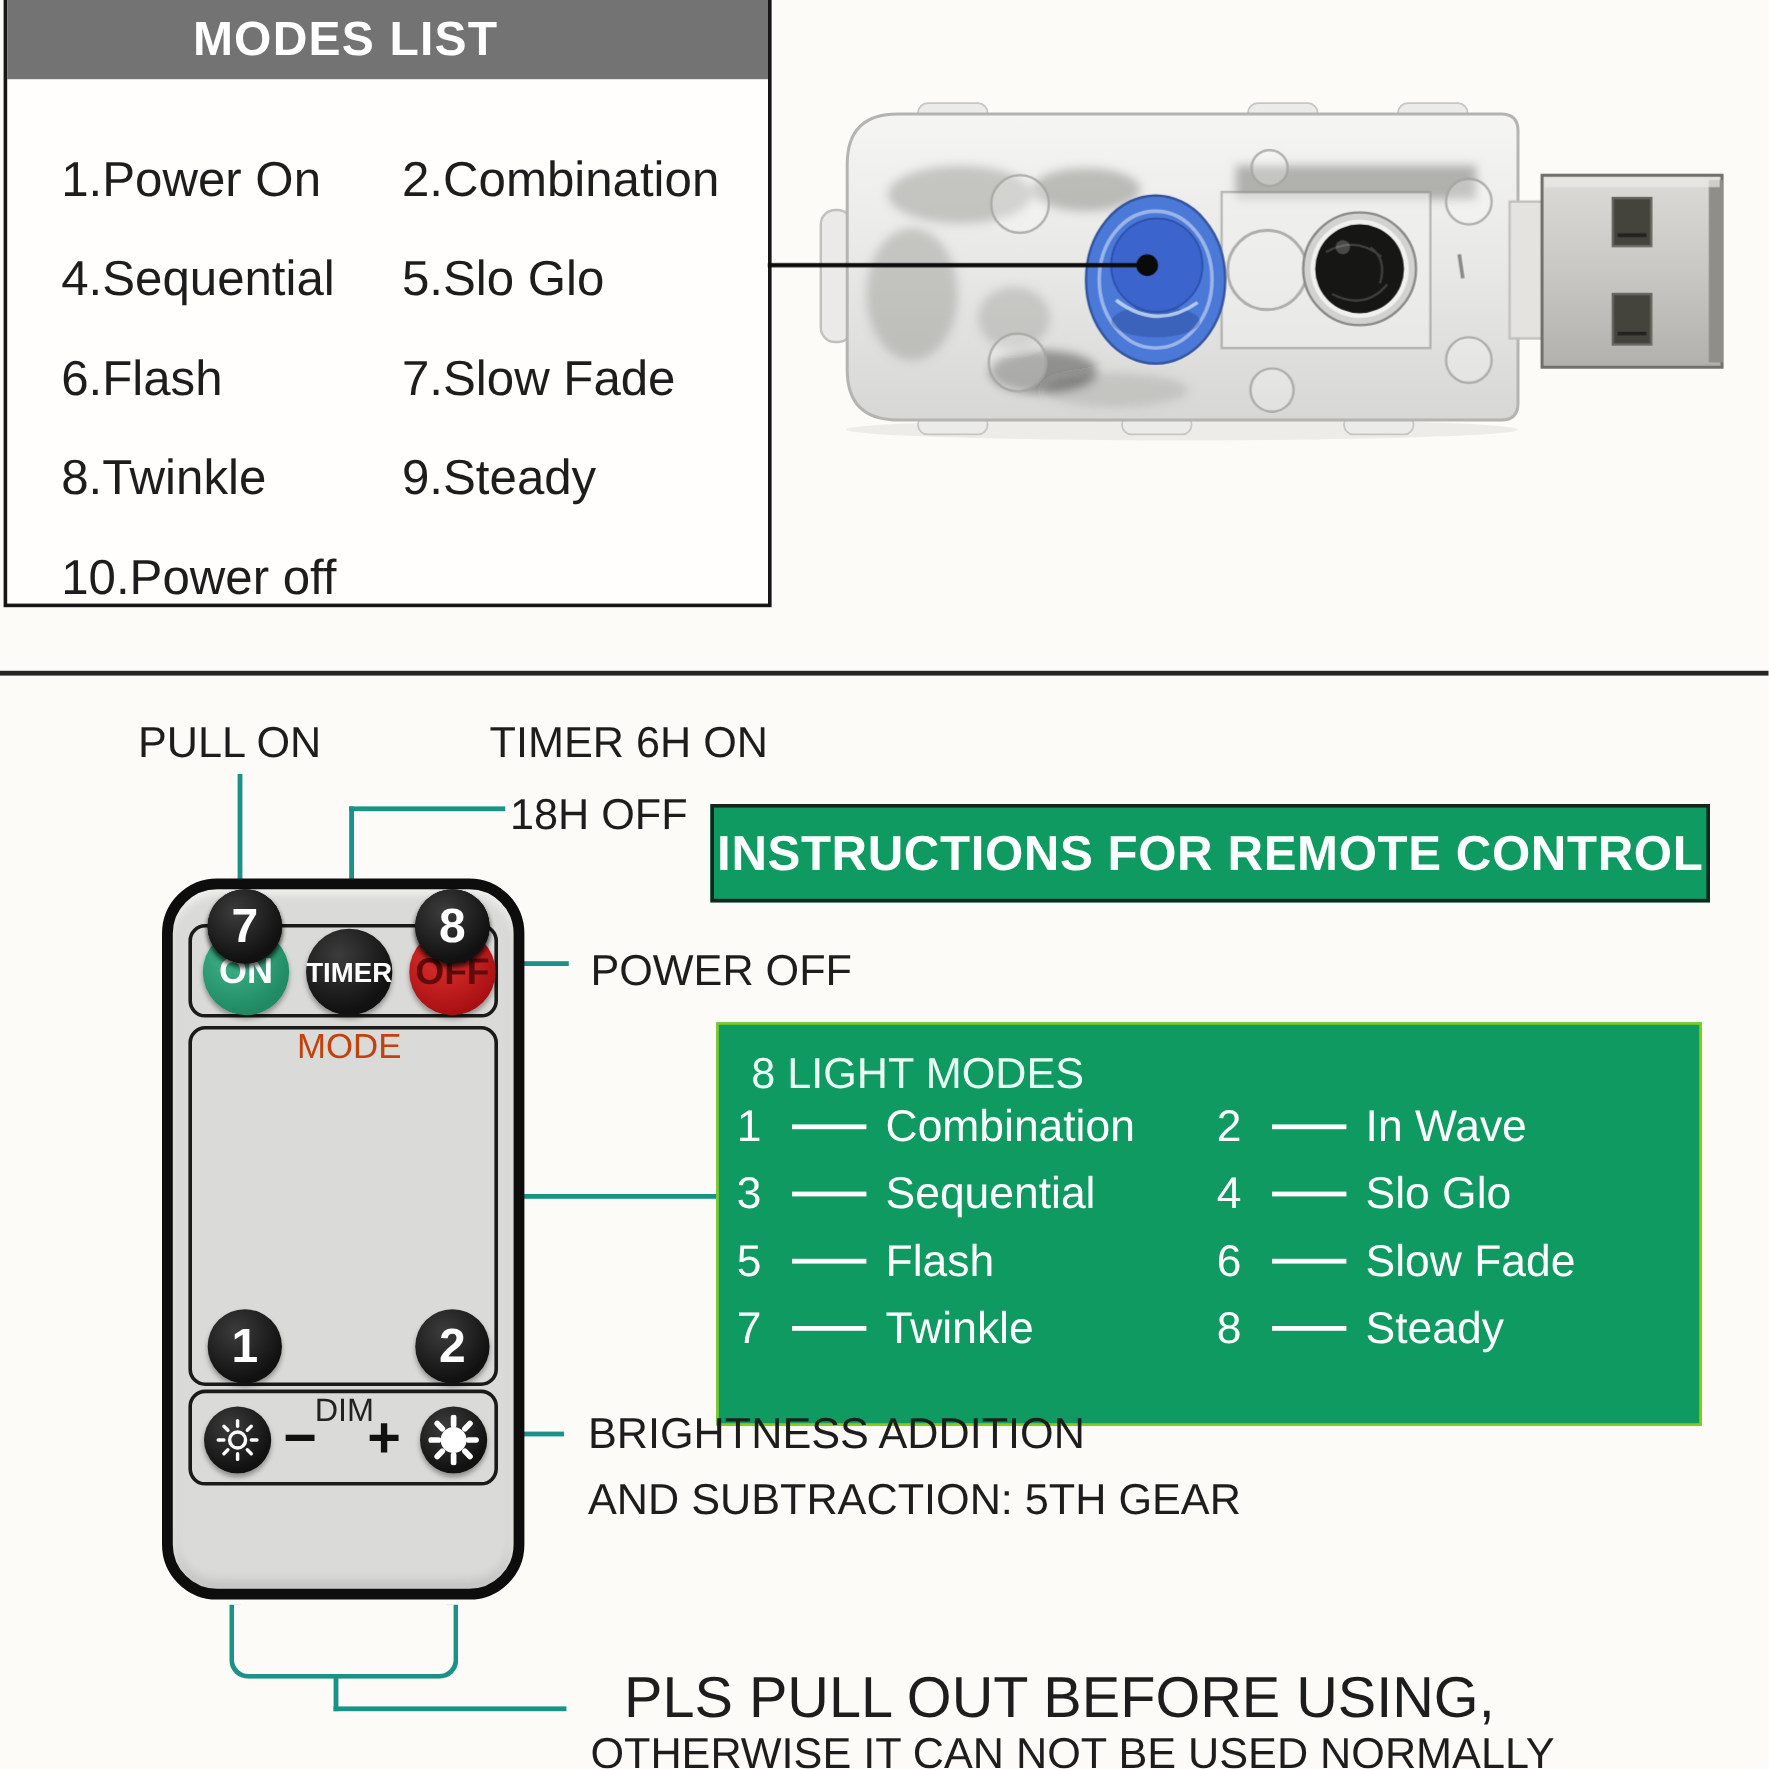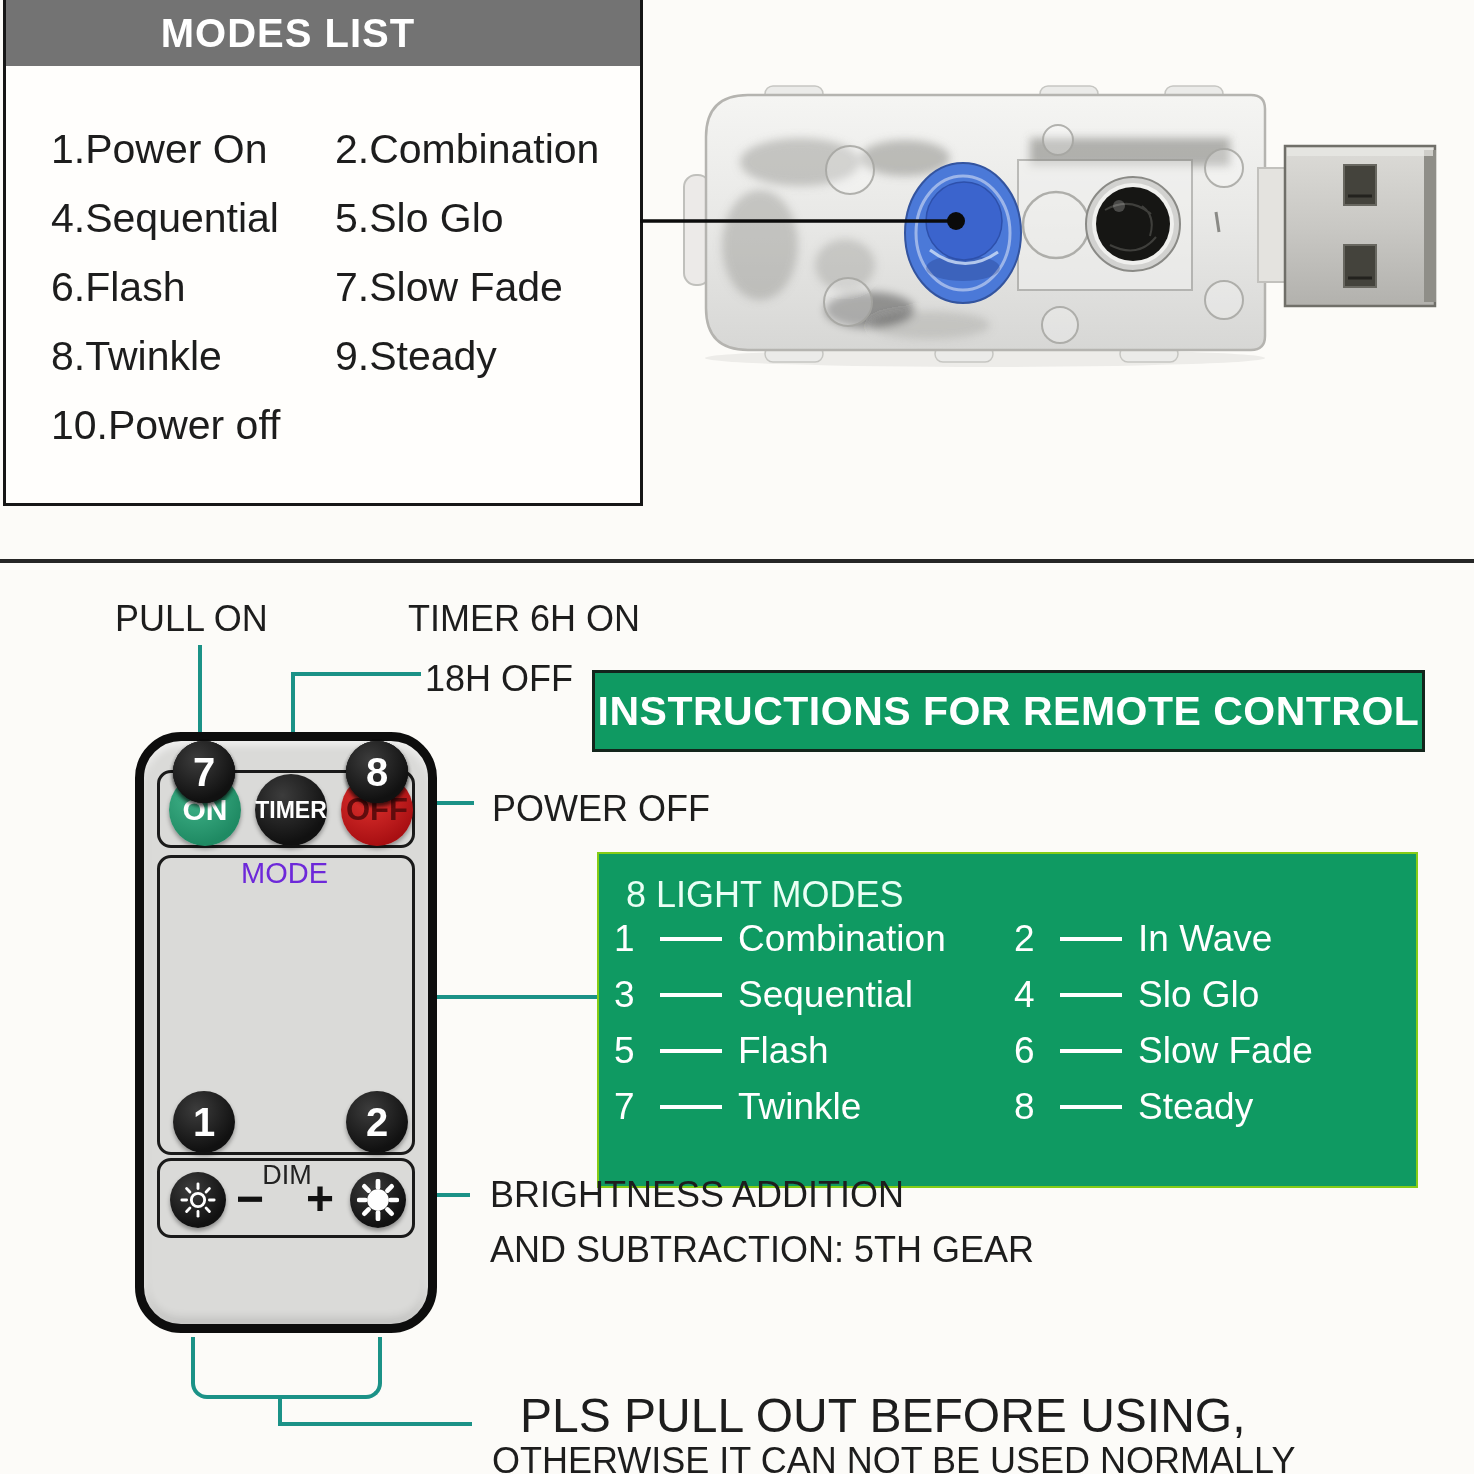--- a/index.html
+++ b/index.html
@@ -7,21 +7,21 @@
           font-family:"Liberation Sans",sans-serif;color:#1d1d1d;}
   .abs{position:absolute;}
   .txt{position:absolute;white-space:nowrap;}
 
   
   .modes-box{left:3px;top:-3px;width:634px;height:503px;border:3px solid #161616;background:#fffefc;}
   .ml-header{position:absolute;left:0;top:0;width:100%;height:66px;background:#737373;
              display:flex;align-items:center;justify-content:center;padding-right:70px;box-sizing:border-box;
              color:#fff;font-size:40px;font-weight:bold;letter-spacing:1px;}
   .ml-grid{position:absolute;left:45px;top:128px;width:560px;display:grid;
-           grid-template-columns:284px auto;row-gap:27px;font-size:41px;line-height:42px;}
+           grid-template-columns:284px auto;row-gap:41px;font-size:41px;line-height:42px;}
 
   
   .divider{left:0;top:559px;width:1474px;height:4px;background:#262626;}
 
   
   .tline{position:absolute;background:#1b9287;}
 
   
   .remote{left:135px;top:732px;width:284px;height:583px;background:#dadad8;
           border:9px solid #0d0d0d;border-radius:46px;
@@ -184,21 +184,21 @@
   <div class="tline" style="left:410px;top:1193px;width:60px;height:4px;"></div>
 
   <div class="abs remote">
 
     <div class="rsection" style="left:13px;top:29px;width:252px;height:72px;"></div>
     <div class="rbtn btn-on" style="left:25px;top:33px;width:72px;height:72px;font-size:30px;">ON</div>
     <div class="rbtn btn-dark" style="left:111px;top:33px;width:72px;height:72px;font-size:23px;">TIMER</div>
     <div class="rbtn btn-off" style="left:197px;top:33px;width:72px;height:72px;font-size:31px;">OFF</div>
 
     <div class="rsection" style="left:13px;top:114px;width:252px;height:294px;"></div>
-    <div class="txt" style="left:97px;top:116px;width:100px;text-align:left;font-size:29px;color:#6d28d9;position:absolute;">MODE</div>
+    <div class="txt" style="left:97px;top:116px;width:100px;text-align:center;font-size:29px;color:#c2410c;position:absolute;">MODE</div>
     <div class="mbtn">1</div>
     <div class="mbtn">2</div>
     <div class="mbtn">3</div>
     <div class="mbtn">4</div>
     <div class="mbtn">5</div>
     <div class="mbtn">6</div>
     <div class="mbtn">7</div>
     <div class="mbtn">8</div>
 
     <div class="rsection" style="left:13px;top:417px;width:252px;height:74px;"></div>

